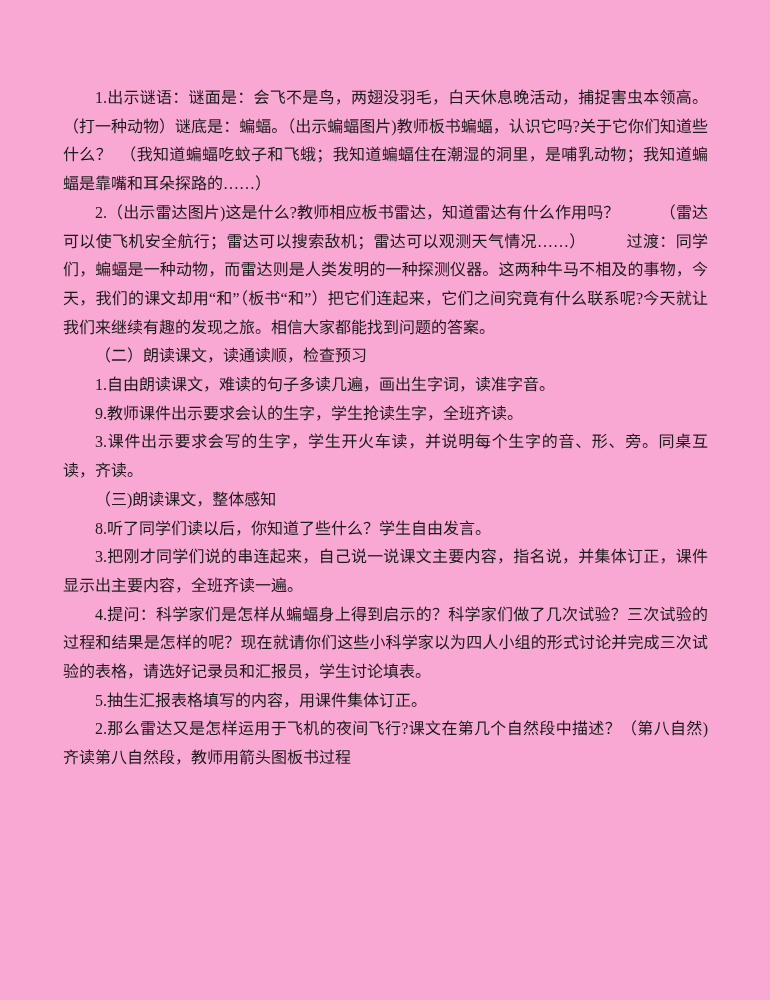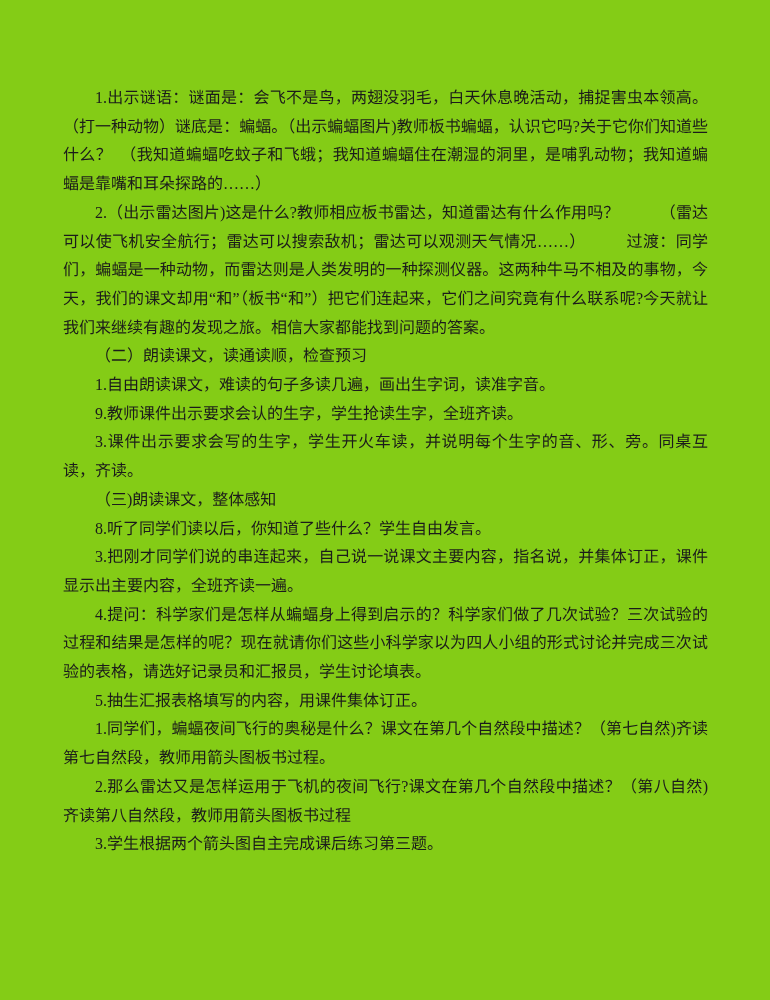--- a/index.html
+++ b/index.html
@@ -5,21 +5,21 @@
   html, body {
     margin: 0;
     padding: 0;
     background: #ffffff;
   }
   .page {
     position: relative;
     width: 770px;
     height: 1000px;
     box-sizing: border-box;
-    background: #84cc16;
+    background: #f9a8d4;
     padding: 84px 62px 0 63px;
     overflow: hidden;
   }
   .para {
     margin: 0;
     font-family: "Liberation Serif", "DejaVu Serif", serif;
     font-size: 16px;
     line-height: 28.7px;
     color: #1b1b1b;
     text-align: justify;
@@ -35,16 +35,14 @@
   <p class="para">2.（出示雷达图片)这是什么?教师相应板书雷达，知道雷达有什么作用吗？　　　（雷达可以使飞机安全航行；雷达可以搜索敌机；雷达可以观测天气情况……）　　　过渡：同学们，蝙蝠是一种动物，而雷达则是人类发明的一种探测仪器。这两种牛马不相及的事物，今天，我们的课文却用“和”（板书“和”）把它们连起来，它们之间究竟有什么联系呢?今天就让我们来继续有趣的发现之旅。相信大家都能找到问题的答案。</p>
   <p class="para">（二）朗读课文，读通读顺，检查预习</p>
   <p class="para">1.自由朗读课文，难读的句子多读几遍，画出生字词，读准字音。</p>
   <p class="para">9.教师课件出示要求会认的生字，学生抢读生字，全班齐读。</p>
   <p class="para">3.课件出示要求会写的生字，学生开火车读，并说明每个生字的音、形、旁。同桌互读，齐读。</p>
   <p class="para">（三)朗读课文，整体感知</p>
   <p class="para">8.听了同学们读以后，你知道了些什么？学生自由发言。</p>
   <p class="para">3.把刚才同学们说的串连起来，自己说一说课文主要内容，指名说，并集体订正，课件显示出主要内容，全班齐读一遍。</p>
   <p class="para">4.提问：科学家们是怎样从蝙蝠身上得到启示的？科学家们做了几次试验？三次试验的过程和结果是怎样的呢？现在就请你们这些小科学家以为四人小组的形式讨论并完成三次试验的表格，请选好记录员和汇报员，学生讨论填表。</p>
   <p class="para">5.抽生汇报表格填写的内容，用课件集体订正。</p>
-  <p class="para">1.同学们，蝙蝠夜间飞行的奥秘是什么？课文在第几个自然段中描述？（第七自然)齐读第七自然段，教师用箭头图板书过程。</p>
   <p class="para">2.那么雷达又是怎样运用于飞机的夜间飞行?课文在第几个自然段中描述？（第八自然)齐读第八自然段，教师用箭头图板书过程</p>
-  <p class="para">3.学生根据两个箭头图自主完成课后练习第三题。</p>
 </div>
 
 </body></html>

